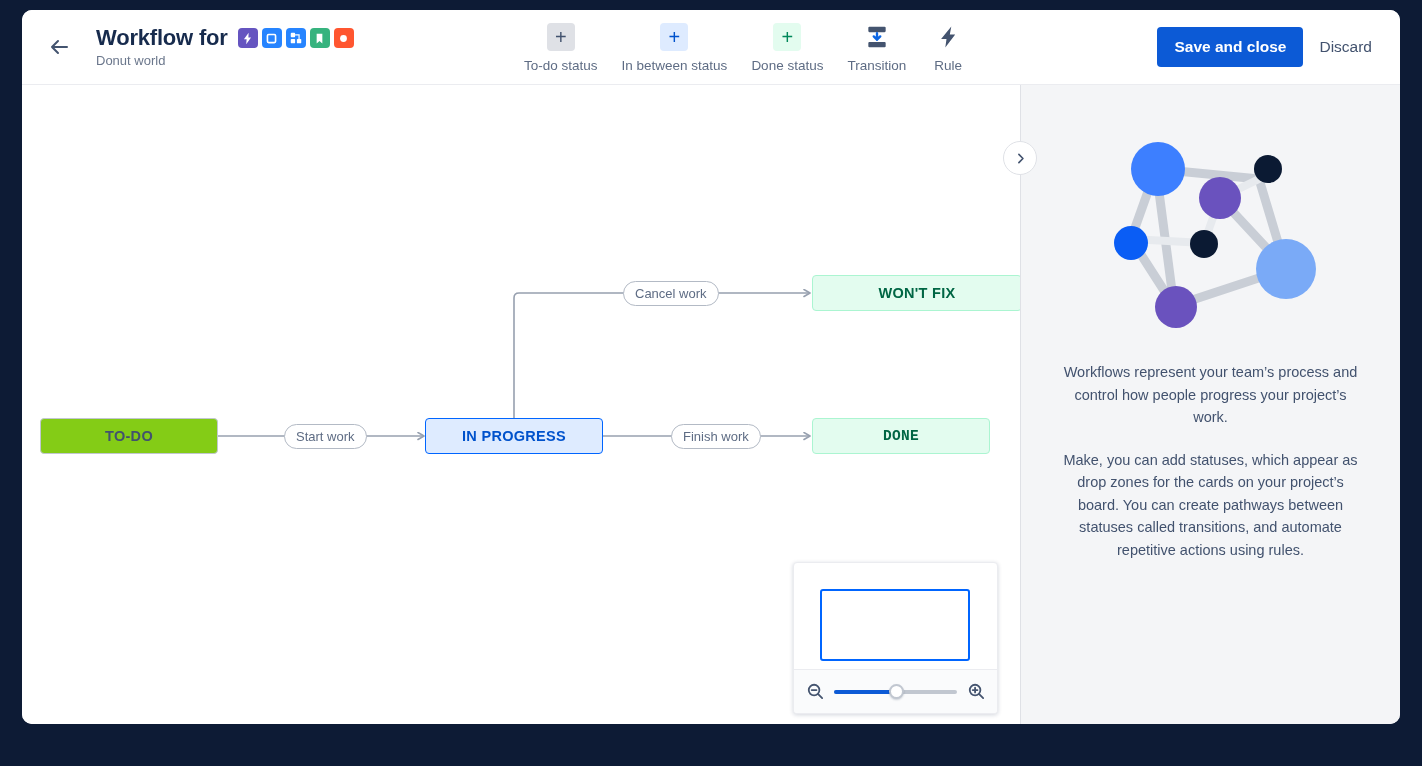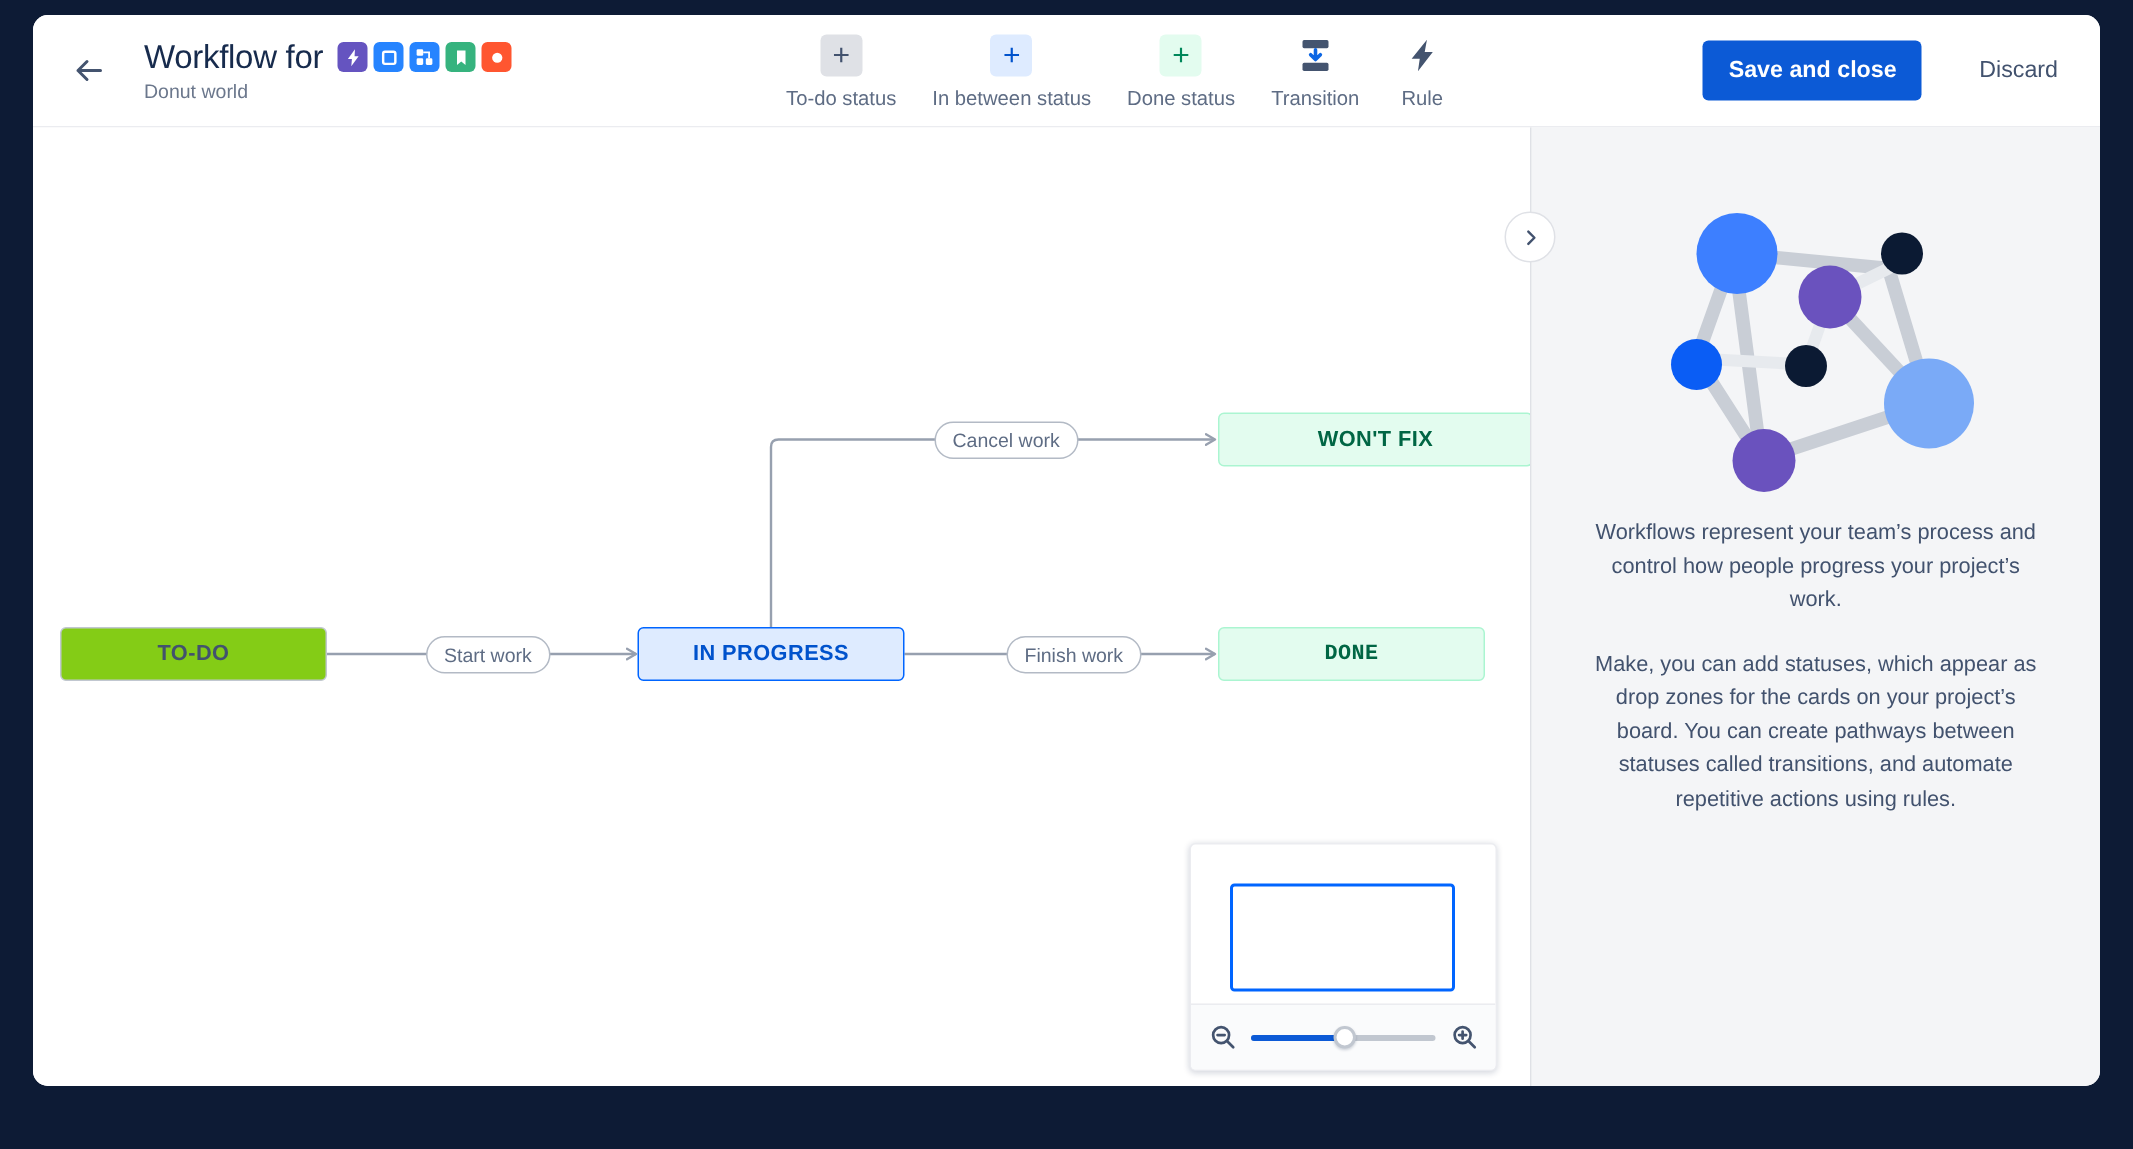--- a/index.html
+++ b/index.html
@@ -44,21 +44,21 @@
     display: flex; align-items: center; justify-content: center;
     cursor: pointer;
     flex: 0 0 auto;
   }
   .back-btn svg { display: block; }
 
   .title-block { margin-left: 16px; flex: 0 0 auto; }
   .title-row { display: flex; align-items: center; gap: 7px; }
   .wf-title {
     font-size: 22px;
-    font-weight: normal;
+    font-weight: bold;
     color: #172b4d;
     letter-spacing: -0.2px;
     line-height: 1.1;
   }
   .app-icons { display: flex; gap: 4px; align-items: center; margin-left: 3px; }
   .app-icon {
     width: 20px; height: 20px;
     border-radius: 4px;
     display: flex; align-items: center; justify-content: center;
     cursor: pointer;
@@ -105,21 +105,21 @@
     font-size: 13.5px;
     color: #5e6c84;
     white-space: nowrap;
   }
 
   
   #header-actions {
     margin-left: auto;
     display: flex;
     align-items: center;
-    gap: 24px;
+    gap: 2px;
   }
   .btn-primary {
     background: #0c5ad6;
     color: #fff;
     font-size: 15.5px;
     font-weight: bold;
     border: none;
     border-radius: 4px;
     padding: 11px 17px;
     cursor: pointer;
@@ -295,21 +295,21 @@
     margin-top: 22px;
   }
   .panel-para {
     font-size: 14.5px;
     line-height: 22.5px;
     color: #42526e;
     text-align: center;
     margin-top: 20px;
     max-width: 300px;
   }
-  .panel-para.first { margin-top: 8px; }
+  .panel-para.first { margin-top: 25px; }
 </style>
 </head>
 <body>
 
 <div id="app-card">
 
   <div id="header">
 
     <div class="back-btn">
       <svg width="24" height="24" viewBox="0 0 24 24">

